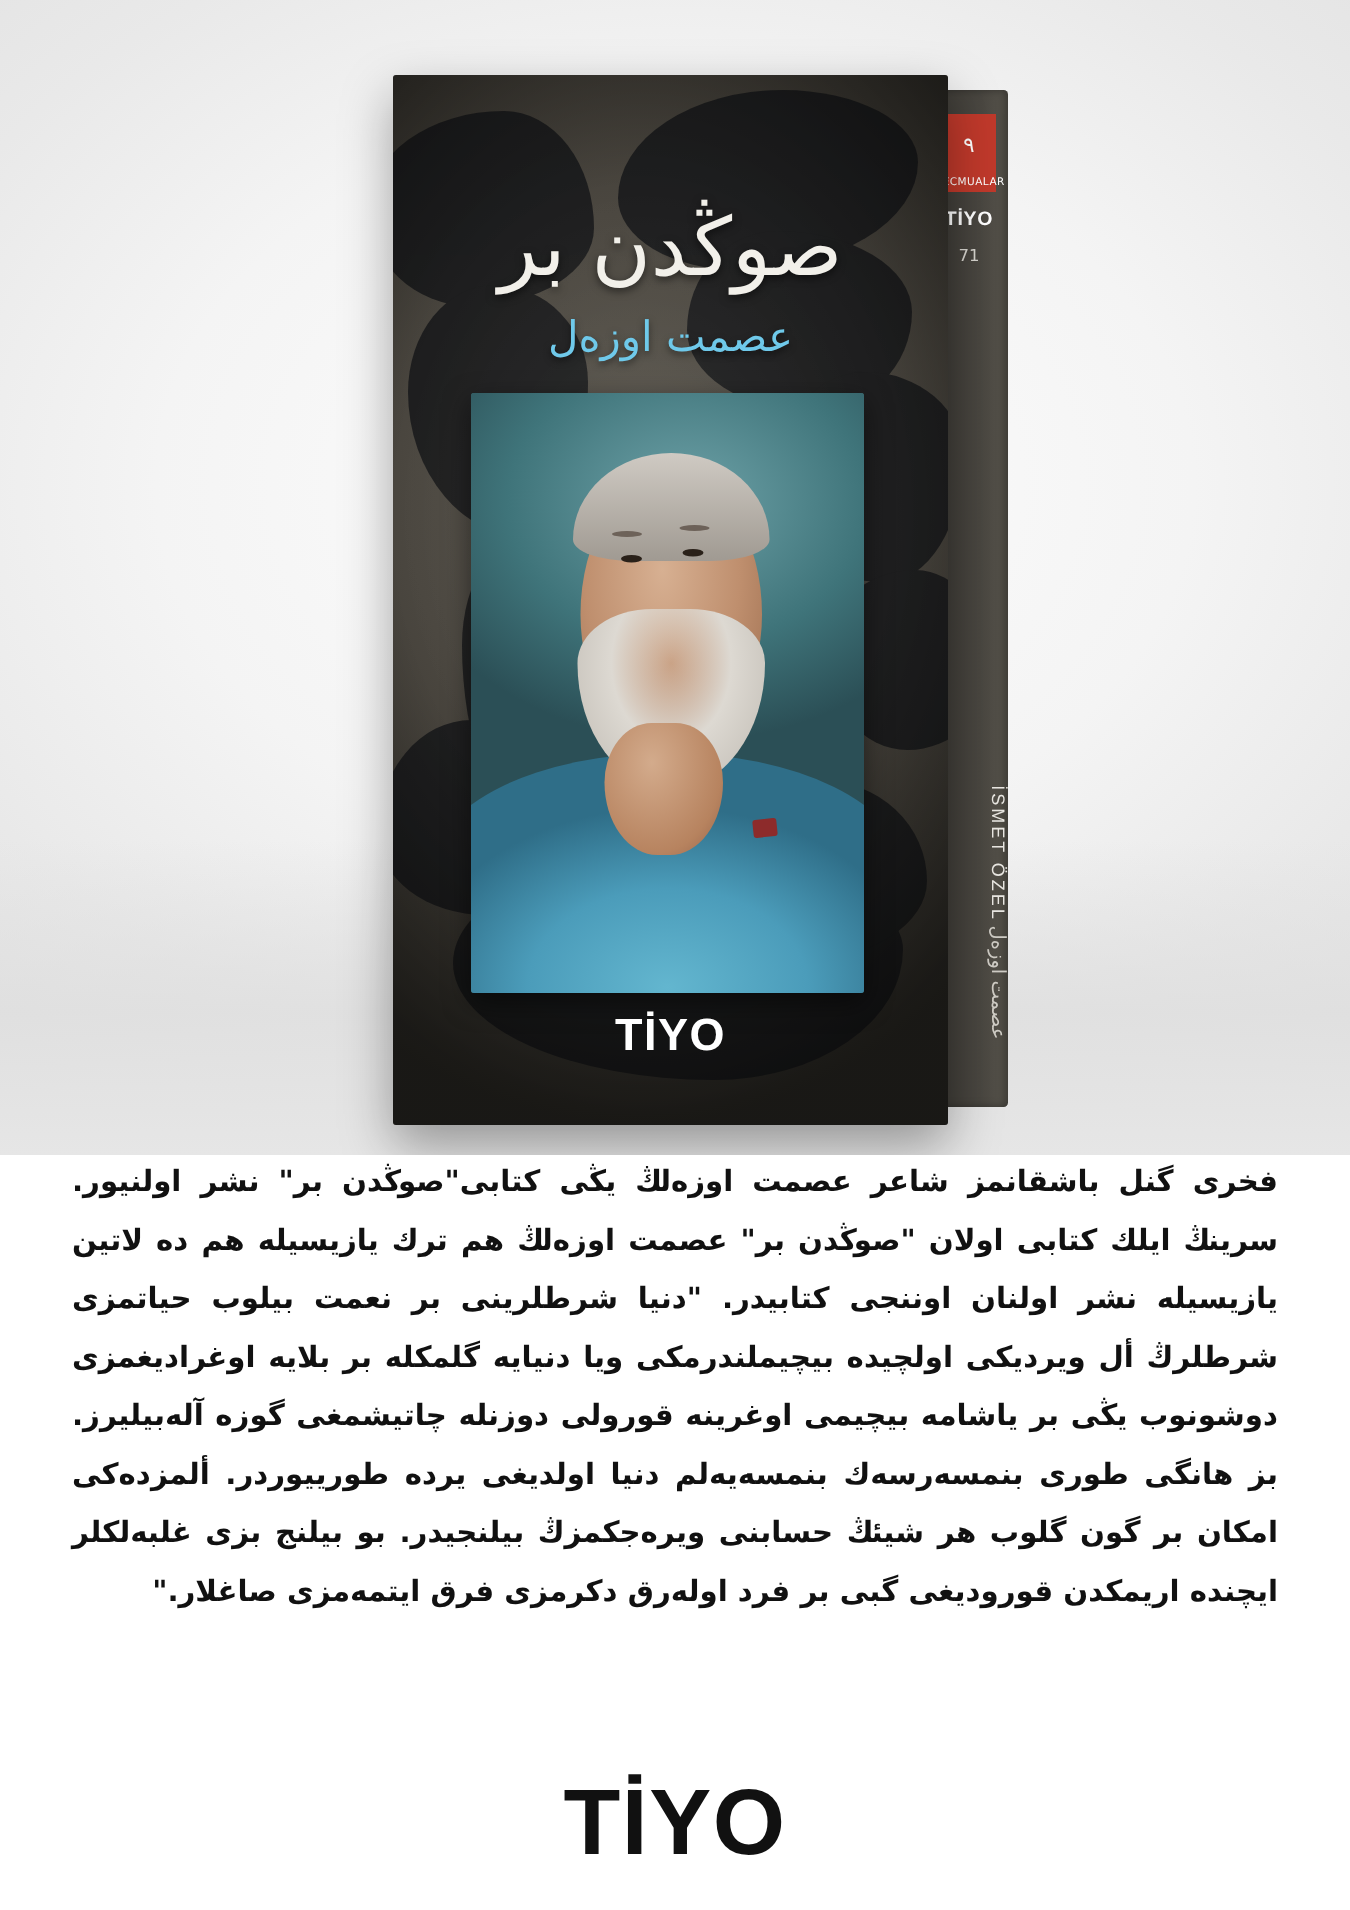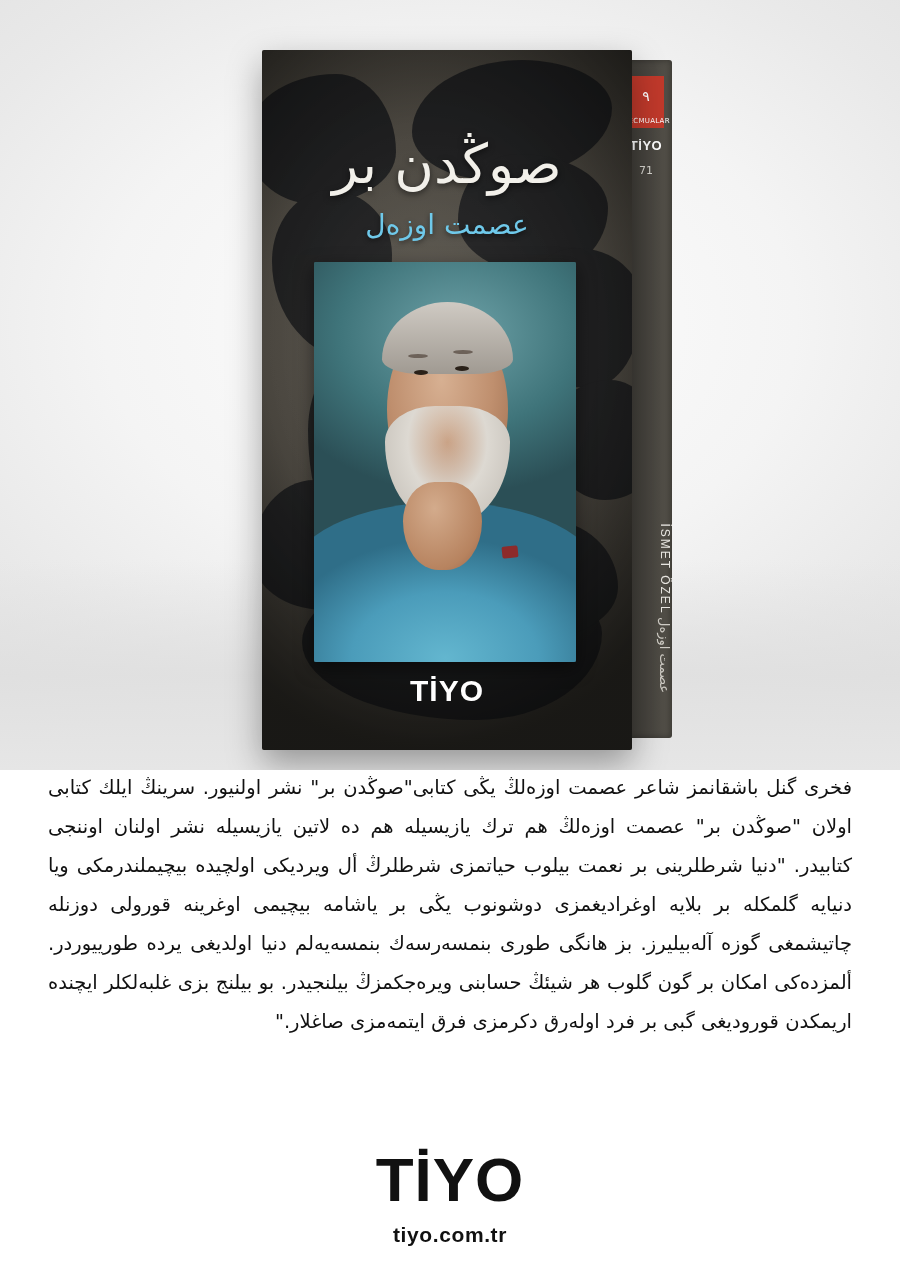--- a/index.html
+++ b/index.html
@@ -324,20 +324,21 @@
     position: absolute;
     top: 768px;
     left: 48px;
     width: 804px;
     direction: rtl;
     text-align: justify;
     color: #111111;
     font-size: 19.5px;
     line-height: 2.0;
     font-family: "DejaVu Sans", sans-serif;
+    font-weight: bold;
   }
   .copy p { margin: 0; }
 
   
   .footer {
     position: absolute;
     left: 0; right: 0;
     bottom: 26px;
     text-align: center;
   }
@@ -418,14 +419,13 @@
     </div>
   </div>
 </div>
 
 <div class="copy">
   <p>فخری گنل باشقانمز شاعر عصمت اوزەلڭ یڭی کتابی"صوڭدن بر" نشر اولنیور. سرینڭ ایلك کتابی اولان "صوڭدن بر" عصمت  اوزەلڭ هم ترك یازیسیله هم ده لاتین یازیسیله نشر اولنان اوننجی کتابیدر. "دنیا شرطلرینی بر نعمت بیلوب حیاتمزی شرطلرڭ أل ویردیکی اولچیده بیچیملندرمکی ویا دنیایه گلمکله بر بلایه اوغرادیغمزی دوشونوب یڭی بر یاشامه بیچیمی اوغرینه قورولی دوزنله چاتیشمغی گوزه آله‌بیلیرز. بز هانگی طوری بنمسه‌رسه‌ك بنمسه‌یه‌لم دنیا اولدیغی یرده طورییوردر. ألمزده‌کی امکان بر گون گلوب هر شیئڭ حسابنی ویره‌جکمزڭ بیلنجیدر. بو بیلنج بزی غلبه‌لکلر ایچنده اریمکدن قوروديغی گبی بر فرد اوله‌رق دکرمزی فرق ایتمه‌مزی صاغلار."</p>
 </div>
 
 <div class="footer">
   <div class="footer-logo">TİYO</div>
-  <div class="footer-url">tiyo.com.tr</div>
 </div>
 
 </body></html>

